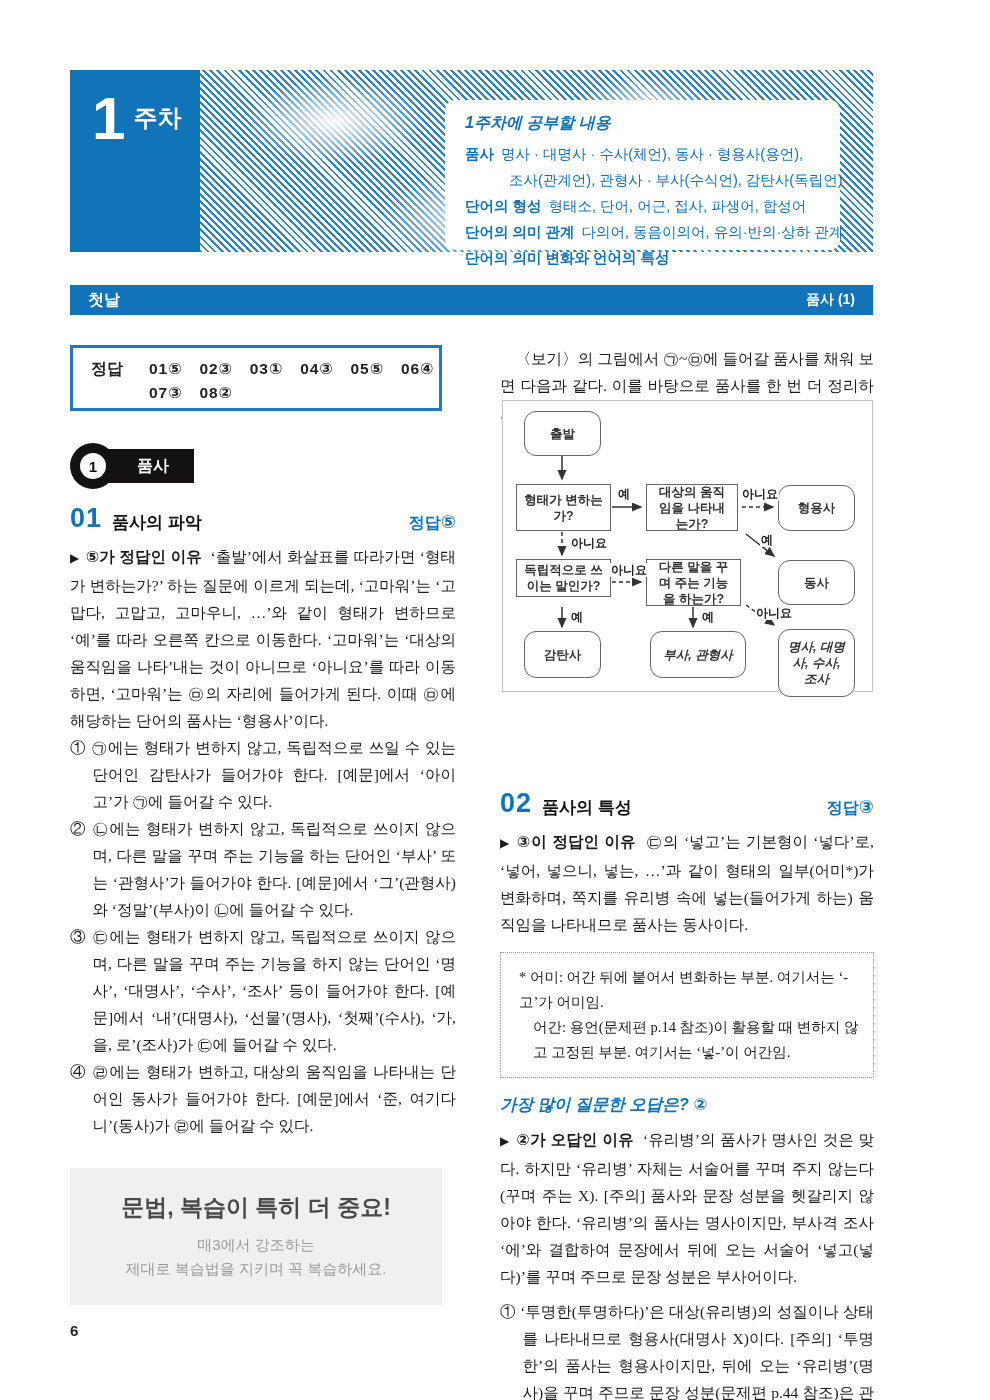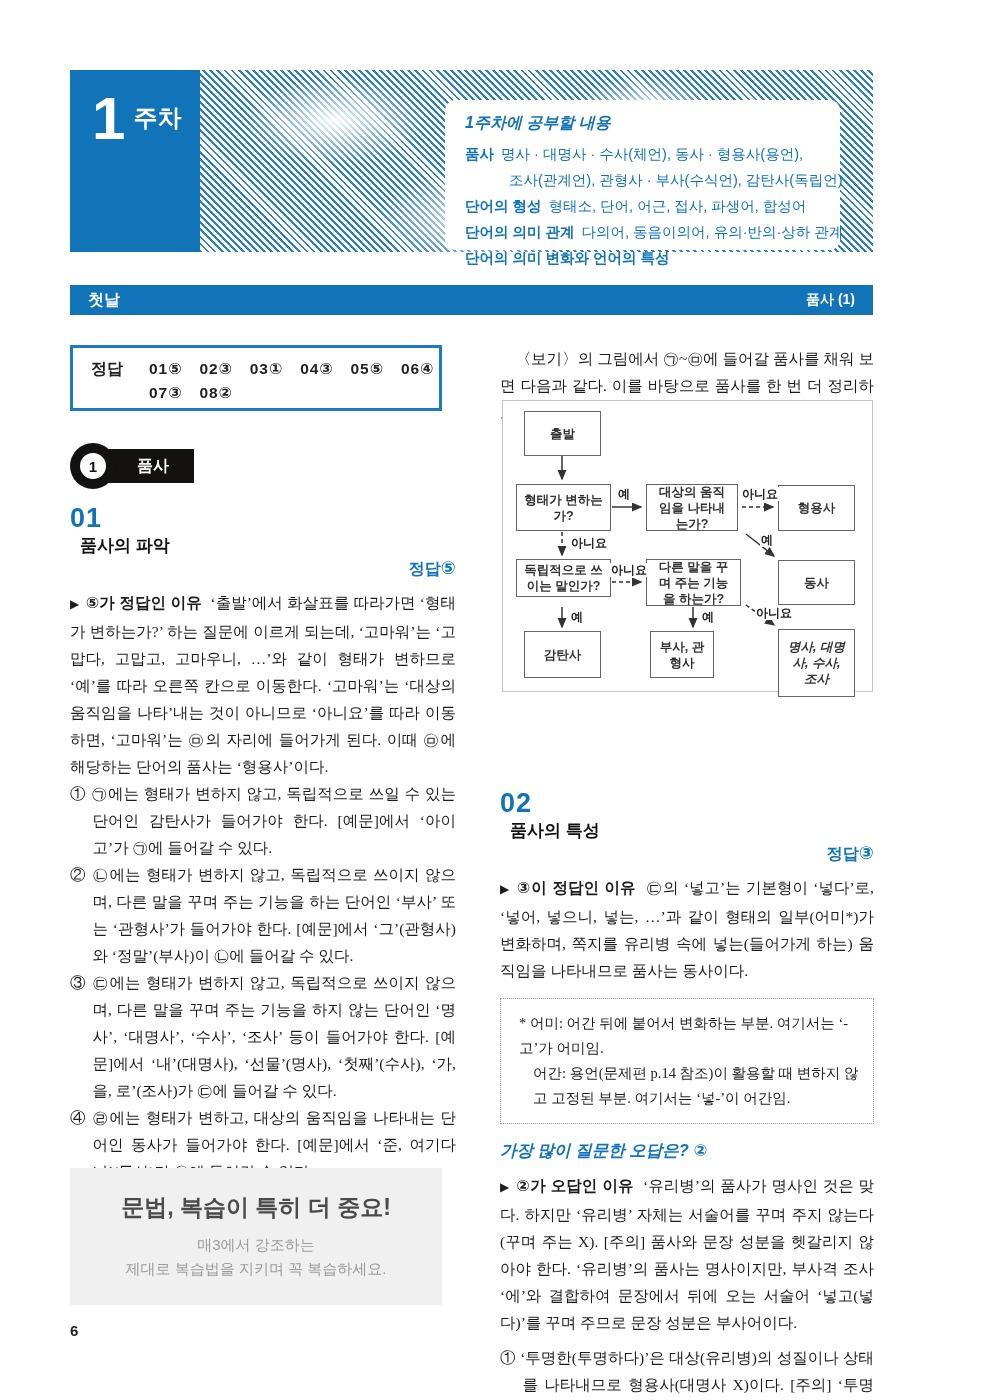--- a/index.html
+++ b/index.html
@@ -45,39 +45,39 @@
     color:#fff; font-size:16px; font-weight:bold; display:flex; align-items:center; justify-content:center;
     padding-left:18px; }
   .badge-circle { position:absolute; left:0; top:0; width:46px; height:46px; border-radius:50%;
     background:#141210; display:flex; align-items:center; justify-content:center; }
   .badge-circle .inner { width:26px; height:26px; border-radius:50%; background:#fff;
     display:flex; align-items:center; justify-content:center; font-size:15px; font-weight:bold; color:#141210; }
 
   
   .col-left  { position:absolute; left:70px;  top:503px; width:386px; }
   .col-right-intro { position:absolute; left:500px; top:345px; width:374px; }
-  .q-head { display:flex; align-items:flex-start; margin-bottom:9px;flex-direction:column; }
+  .q-head { display:flex; align-items:flex-end; margin-bottom:9px; }
   .q-num { color:#1173b8; font-size:27px; font-weight:bold; letter-spacing:1px; }
   .q-title { color:#111; font-size:17px; font-weight:bold; margin-left:10px; }
   .q-answer { margin-left:auto; color:#1173b8; font-size:16px; font-weight:bold; }
   .q-answer .circ { font-size:18px; }
   .body-text { font-family:"Liberation Serif","DejaVu Serif",serif; font-size:15.5px; line-height:27px;
     color:#1c1c1c; text-align:justify; }
   .body-text .lead { font-family:"Liberation Sans","DejaVu Sans",sans-serif; font-weight:bold; }
   .body-text .marker { font-size:12px; margin-right:6px; }
   .hang { padding-left:1.45em; text-indent:-1.45em; }
   .indent-first { text-indent:1em; }
 
   
   .diagram { position:absolute; left:502px; top:400px; width:371px; height:292px;
     border:1px solid #c4c4c4; background:#fff; }
   .node { position:absolute; display:flex; align-items:center; justify-content:center; text-align:center;
     font-size:12.5px; font-weight:600; color:#333; line-height:16px; padding:2px 6px;
     border:1.5px solid #666; background:#fff; }
-  .node.round { border-radius:0; }
+  .node.round { border-radius:12px; }
   .edge-label { position:absolute; font-size:12px; font-weight:bold; color:#222; background:#fff;
     line-height:14px; padding:0 1px; }
   .diagram svg { position:absolute; left:0; top:0; }
 
   
   .note-box { border:1.5px dotted #9a9a9a; margin-top:14px; padding:12px 14px 12px 18px;
     font-family:"Liberation Serif","DejaVu Serif",serif; font-size:14.5px; line-height:25px; color:#1c1c1c; }
   .note-box .l2 { padding-left:14px; }
   .faq-title { color:#1173b8; font-size:16.5px; font-weight:600; font-style:italic; margin:16px 0 10px 0; }
 
@@ -184,21 +184,21 @@
       <line x1="243" y1="204" x2="271" y2="224" stroke="#333" stroke-width="1.5" stroke-dasharray="4 3" marker-end="url(#arr)"></line>
     </svg>
     <div class="node round" style="left:21px; top:10px;  width:77px; height:45px;">출발</div>
     <div class="node" style="left:13px; top:83px;  width:95px; height:47px;">형태가 변하는가?</div>
     <div class="node" style="left:143px; top:83px; width:92px; height:47px;">대상의 움직임을 나타내는가?</div>
     <div class="node round" style="left:275px; top:84px; width:77px; height:46px;">형용사</div>
     <div class="node" style="left:13px; top:158px; width:95px; height:38px;">독립적으로 쓰이는 말인가?</div>
     <div class="node" style="left:143px; top:158px; width:95px; height:47px;">다른 말을 꾸며 주는 기능을 하는가?</div>
     <div class="node round" style="left:275px; top:159px; width:77px; height:45px;">동사</div>
     <div class="node round" style="left:21px; top:230px; width:77px; height:47px;">감탄사</div>
-    <div class="node round" style="left:147px; top:230px; width:64px; height:47px;">부사, 관형사</div>
+    <div class="node round" style="left:147px; top:230px; width:96px; height:47px;font-style:italic;">부사, 관형사</div>
     <div class="node round" style="left:275px; top:228px; width:77px; height:68px;font-style:italic;">명사, 대명사, 수사, 조사</div>
     <span class="edge-label" style="left:114px; top:86px;">예</span>
     <span class="edge-label" style="left:238px; top:86px;">아니요</span>
     <span class="edge-label" style="left:257px; top:132px;">예</span>
     <span class="edge-label" style="left:67px;  top:135px;">아니요</span>
     <span class="edge-label" style="left:107px; top:162px;">아니요</span>
     <span class="edge-label" style="left:67px;  top:209px;">예</span>
     <span class="edge-label" style="left:198px; top:209px;">예</span>
     <span class="edge-label" style="left:252px; top:205px;">아니요</span>
   </div>

